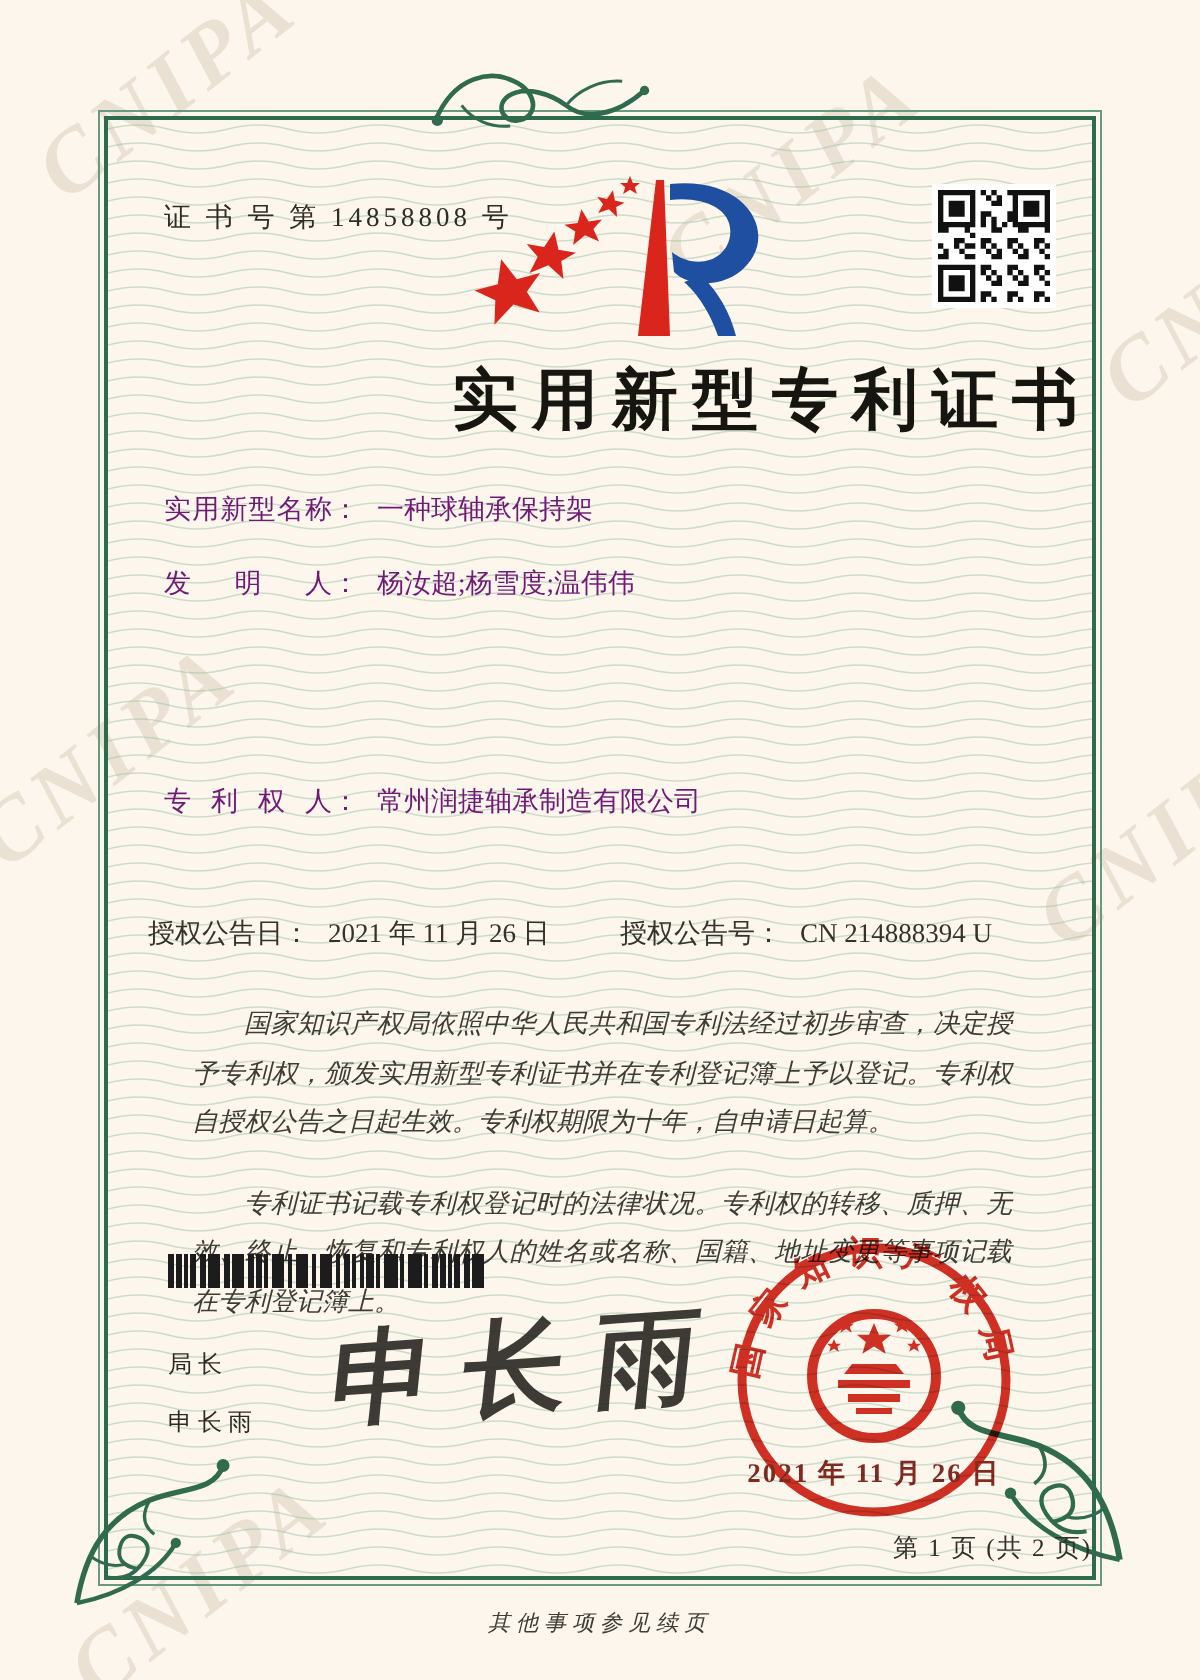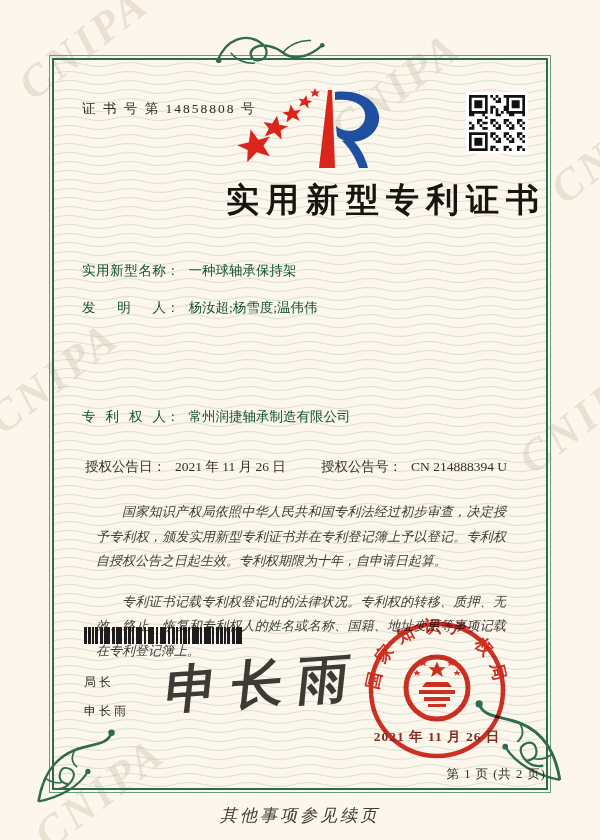--- a/index.html
+++ b/index.html
@@ -20,25 +20,25 @@
   .inner{position:absolute;left:0;top:0;width:100%;height:100%;font-size:13.5px;color:#34322c;}
 
   .certno{position:absolute;left:28px;top:40px;font-size:13.5px;letter-spacing:2px;color:#2e2c27;}
   .logo{position:absolute;left:181px;top:26px;width:150px;height:85px;}
   .qr{position:absolute;left:412px;top:32px;width:62px;height:62px;background:#fff;padding:3px;box-sizing:border-box;}
   .qr svg{width:100%;height:100%;display:block;}
 
   .title{position:absolute;left:0;top:118px;width:100%;text-align:right;
          font-size:33px;font-weight:bold;color:#17150f;letter-spacing:7px;padding-left:20px;box-sizing:border-box;}
 
-  .row{position:absolute;left:28px;white-space:nowrap;color:#14532d;margin-top:16px;}
+  .row{position:absolute;left:28px;white-space:nowrap;color:#701a75;}
   .flabel{display:inline-block;width:84px;text-align:justify;text-align-last:justify;vertical-align:top;}
   .colon{margin-right:9px;}
   .r0{top:186px}.r1{top:223px}.r2{top:260px}.r3{top:296px}.r4{top:332px}.r5{top:368px}
-  .grantrow{position:absolute;left:31px;top:398px;width:440px;white-space:nowrap;}
+  .grantrow{position:absolute;left:20px;top:398px;width:440px;white-space:nowrap;}
   .grant2{position:absolute;left:236px;top:0;}
 
   .body-text{position:absolute;left:26px;top:424px;width:442px;
              font-size:13px;line-height:24.5px;color:#3e3c36;text-align:justify;font-style:italic;}
   .body-text p{margin:16px;text-indent:2em;}
 
   .barcode{position:absolute;left:30px;top:567px;width:160px;height:17px;
     background:
       repeating-linear-gradient(90deg,#1c1c1c 0 2px,transparent 2px 4px),
       repeating-linear-gradient(90deg,#1c1c1c 0 1px,transparent 1px 6px),
@@ -46,21 +46,21 @@
 
   .signer{position:absolute;left:30px;top:608px;font-size:12px;color:#2c2a25;letter-spacing:3px;line-height:29px;}
   .signature{position:absolute;left:110px;top:588px;width:240px;height:100px;
              font-size:52px;font-weight:bold;color:#24221e;letter-spacing:14px;
              transform:rotate(-4deg) skewX(-10deg);opacity:.88;}
 
   .ornament{position:absolute;color:#2f6b4c;}
   .seal{position:absolute;left:308px;top:555px;width:150px;height:150px;opacity:.95;mix-blend-mode:multiply;}
 
   .pageinfo{position:absolute;left:0;top:706px;width:100%;text-align:right;font-size:12.5px;color:#32302a;letter-spacing:1px;}
-  .note{position:absolute;left:0;top:804px;width:100%;text-align:center;font-size:17px;color:#3e3c36;letter-spacing:3px;font-style:italic;}
+  .note{position:absolute;left:0;top:804px;width:100%;text-align:center;font-size:11px;color:#3e3c36;letter-spacing:3px;font-style:italic;}
 </style>
 </head>
 <body>
 
 <div class="cert">
 
   <svg width="0" height="0" style="position:absolute">
     <defs>
       <path id="star" d="M0,-10 L2.9,-3.1 10,-3.1 4.8,1.2 6.9,8.1 0,3.8 -6.9,8.1 -4.8,1.2 -10,-3.1 -2.9,-3.1 Z"></path>
       <symbol id="flourish" viewBox="0 0 120 44">

